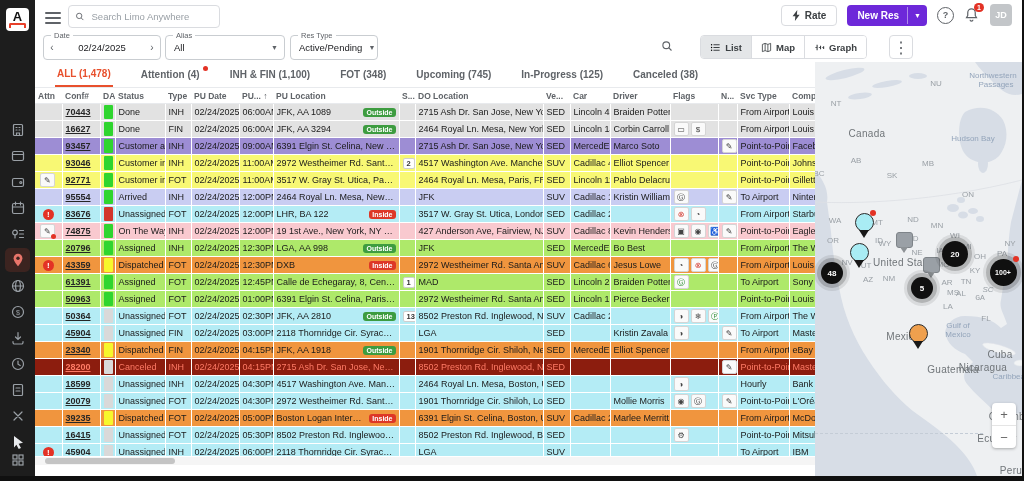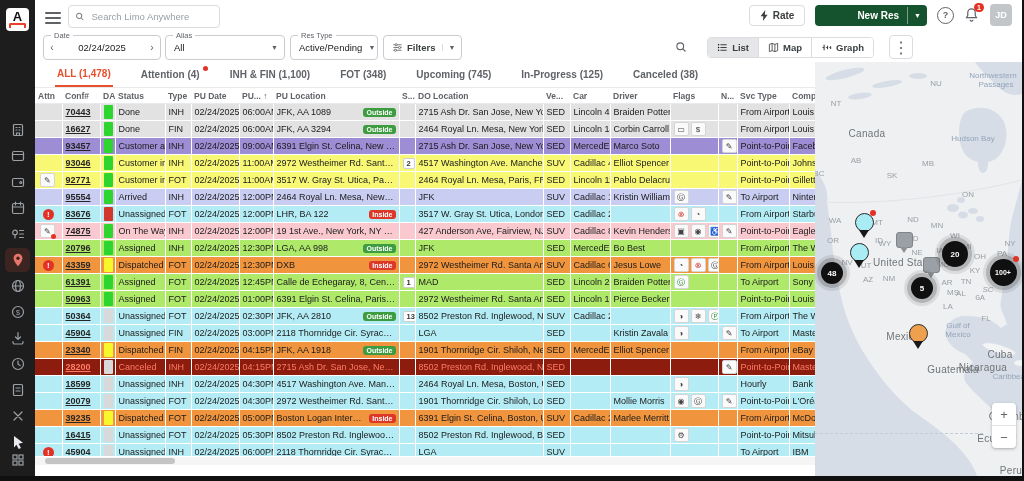--- a/index.html
+++ b/index.html
@@ -20,43 +20,43 @@
   .hamburger{position:absolute;left:10px;top:9px;width:16px;height:14px;cursor:pointer;}
   .hamburger span{display:block;height:2px;background:#5f6368;margin:3px 0;border-radius:1px;}
   .searchbox{position:absolute;left:33px;top:5px;width:138px;height:21px;border:1px solid #dadce0;
              border-radius:4px;display:flex;align-items:center;padding:0 6px;gap:5px;}
   .searchbox input{border:none;outline:none;font-size:9.5px;color:#444;width:100%;
                    font-family:"Liberation Sans",sans-serif;}
   .searchbox input::placeholder{color:#9aa0a6;}
   .tb-right{position:absolute;right:12px;top:4px;display:flex;align-items:center;gap:10px;}
   .btn-rate{display:flex;align-items:center;gap:4px;border:1px solid #dadce0;border-radius:4px;
             padding:4px 10px;font-size:10px;font-weight:bold;color:#3c4043;background:#fff;cursor:pointer;}
-  .btn-newres{display:flex;align-items:center;background:#14532d;border-radius:4px;color:#fff;
-              font-size:10px;font-weight:bold;cursor:pointer;overflow:hidden;padding-left:32px;}
+  .btn-newres{display:flex;align-items:center;background:#6d28d9;border-radius:4px;color:#fff;
+              font-size:10px;font-weight:bold;cursor:pointer;overflow:hidden;}
   .btn-newres .lbl{padding:5px 8px 5px 10px;}
   .btn-newres .split{border-left:1px solid rgba(255,255,255,.45);padding:5px 6px;font-size:7px;}
   .icon-help{width:15px;height:15px;border:1.3px solid #5f6368;border-radius:50%;color:#5f6368;
              font-size:9px;font-weight:bold;display:flex;align-items:center;justify-content:center;}
   .bell-wrap{position:relative;width:16px;height:16px;}
   .bell-badge{position:absolute;top:-4px;right:-4px;background:#e33225;color:#fff;font-size:7px;
               font-weight:bold;border-radius:6px;padding:1px 3px;}
   .avatar{width:22px;height:22px;background:#c3c6c9;border-radius:4px;color:#fff;font-size:9px;
           font-weight:bold;display:flex;align-items:center;justify-content:center;}
   
   .filterbar{position:absolute;left:35px;top:33px;width:890px;height:29px;background:#fff;}
   .ffield{position:absolute;top:2px;height:23px;border:1px solid #c9cdd1;border-radius:4px;
           display:flex;align-items:center;font-size:9.5px;color:#202124;background:#fff;}
   .ffield .flabel{position:absolute;top:-5px;left:7px;font-size:7.5px;color:#5f6368;background:#fff;
                   padding:0 3px;}
   .fnav{width:16px;text-align:center;color:#5f6368;font-size:10px;cursor:pointer;}
   .caret{font-size:7px;color:#5f6368;margin:0 6px;}
   .btn-filters{position:absolute;top:2px;height:23px;border:1px solid #c9cdd1;border-radius:4px;
                display:flex;align-items:center;font-size:9.5px;font-weight:bold;color:#3c4043;
                background:#fff;cursor:pointer;}
-  .fb-right{position:absolute;right:12px;top:2px;display:flex;align-items:center;gap:15px;}
+  .fb-right{position:absolute;right:12px;top:2px;display:flex;gap:22px;}
   .seg{display:flex;border:1px solid #dadce0;border-radius:4px;overflow:hidden;}
   .seg .s{display:flex;align-items:center;gap:4px;padding:4px 9px;font-size:9.5px;font-weight:bold;
           color:#3c4043;background:#fff;cursor:pointer;border-left:1px solid #dadce0;}
   .seg .s:first-child{border-left:none;}
   .seg .s.on{background:#e4e6e8;}
   .iconbtn{width:22px;height:22px;display:flex;align-items:center;justify-content:center;cursor:pointer;
            color:#5f6368;}
   
   .tabs{position:absolute;left:35px;top:62px;width:780px;height:26px;background:#fff;
         border-bottom:1px solid #e8eaed;display:flex;align-items:center;padding-left:20px;box-sizing:border-box;}
@@ -268,30 +268,20 @@
   </div>
   <div class="ffield" style="left:130px;width:118px;">
     <span class="flabel">Alias</span>
     <span style="flex:1;padding-left:8px;">All</span>
     <span class="caret">▼</span>
   </div>
   <div class="ffield" style="left:255px;width:86px;">
     <span class="flabel">Res Type</span>
     <span style="flex:1;padding-left:8px;">Active/Pending</span>
     <span class="caret">▼</span>
-  </div>
-  <div class="btn-filters" style="left:348px;">
-    <svg width="11" height="11" viewBox="0 0 16 16" style="margin:0 4px 0 8px">
-        <path d="M2 4h12M2 8h12M2 12h12" stroke="#5f6368" stroke-width="1.2"></path>
-        <circle cx="6" cy="4" r="1.6" fill="#fff" stroke="#5f6368" stroke-width="1.2"></circle>
-        <circle cx="11" cy="8" r="1.6" fill="#fff" stroke="#5f6368" stroke-width="1.2"></circle>
-        <circle cx="5" cy="12" r="1.6" fill="#fff" stroke="#5f6368" stroke-width="1.2"></circle>
-      </svg>
-    <span>Filters</span>
-    <span class="caret" style="border-left:1px solid #dadce0;padding-left:6px;margin-left:6px;">▼</span>
   </div>
   <div class="fb-right">
     <div class="iconbtn">
       <svg width="12" height="12" viewBox="0 0 16 16">
           <circle cx="7" cy="7" r="4.5" fill="none" stroke="#5f6368" stroke-width="1.5"></circle>
           <path d="M10.5 10.5 14 14" stroke="#5f6368" stroke-width="1.5"></path>
         </svg>
     </div>
     <div class="seg" id="view-seg">
         <div class="s on">

